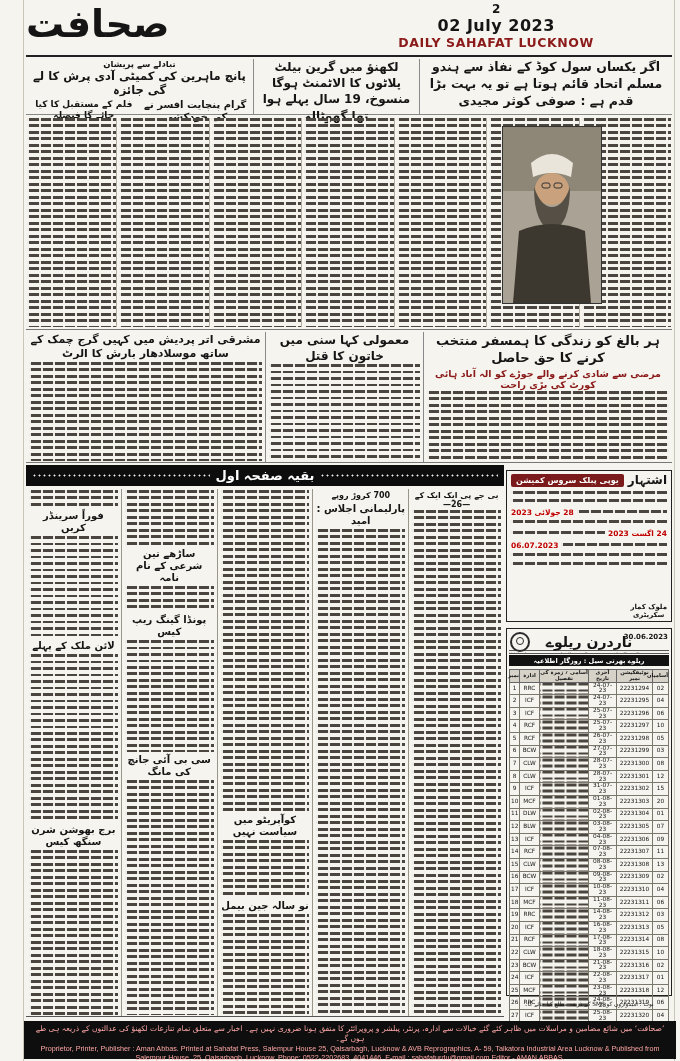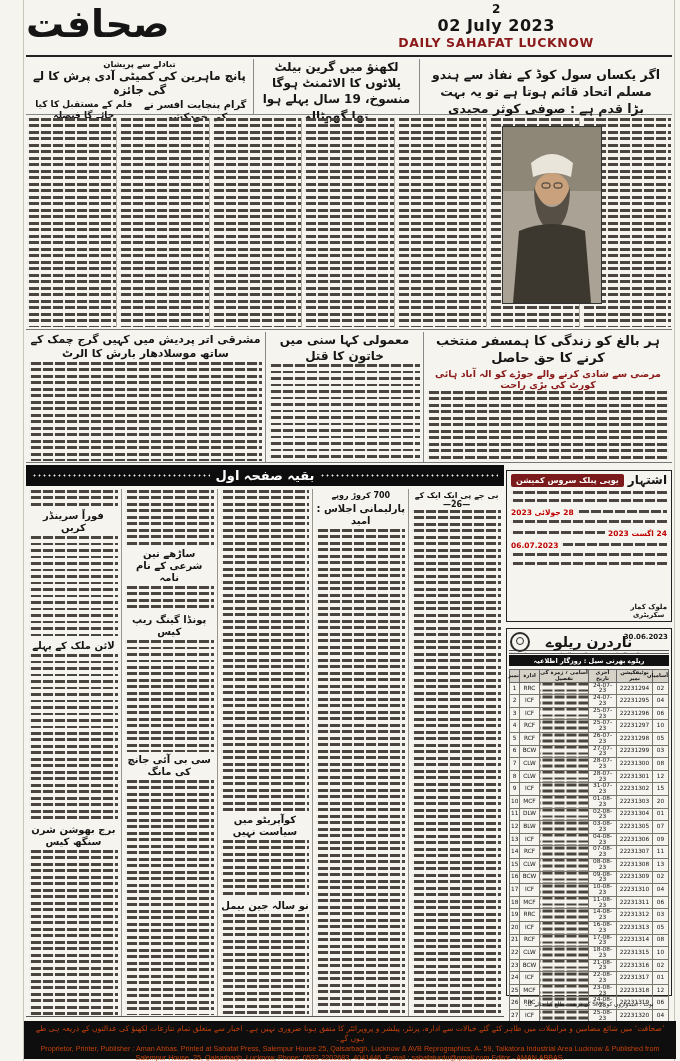--- a/index.html
+++ b/index.html
@@ -23,21 +23,21 @@
   .pageno{font-size:12px;font-weight:bold;}
   .issue-date{font-size:16px;font-weight:bold;letter-spacing:.5px;}
   .paper-name{font-size:12.5px;font-weight:bold;color:#8b1a1a;letter-spacing:.6px;}
   .hrule{position:absolute;left:26px;top:55px;width:646px;border-top:2px solid #222;}
 
   
   .topheads{position:absolute;left:26px;top:59px;width:646px;height:56px;display:flex;direction:rtl;border-bottom:1px solid #888;}
   .th{padding:0 4px;display:flex;flex-direction:column;}
   .th + .th{border-right:1px solid #8a8a8a;}
   .th-main{width:252px;} .th-second{width:166px;} .th-left{width:228px;}
-  .th h1{margin:8px;font-size:12.5px;line-height:1.35;text-align:center;}
+  .th h1{margin:0;font-size:12.5px;line-height:1.35;text-align:center;}
   .th h2{margin:0;font-size:12px;line-height:1.35;text-align:center;}
   .kicker{font-size:8.5px;font-weight:bold;text-align:center;margin:0;}
   .th-left h3{margin:0;font-size:11.5px;line-height:1.25;text-align:center;}
   .th-left-row{display:flex;direction:rtl;gap:4px;margin-top:1px;}
   .tlr-a{flex:1;font-size:10px;font-weight:bold;text-align:center;line-height:1.2;}
   .tlr-b{flex:1;font-size:9px;font-weight:bold;text-align:center;line-height:1.2;}
 
   
   .bodyA{position:absolute;left:26px;top:116px;width:646px;height:214px;display:flex;direction:rtl;border-bottom:1px solid #777;}
   .acol{flex:1;margin:2px 1px;}
@@ -93,21 +93,21 @@
   .rail-para{height:38px;margin:1px 0;}
   table.rt{width:100%;border-collapse:collapse;direction:ltr;table-layout:fixed;}
   .rt th{background:#d6d2c8;font-size:5.3px;padding:0;border:1px solid #666;font-weight:bold;line-height:1.1;}
   .rt td{border:1px solid #7c776d;font-size:5.8px;padding:0 1px;height:8px;line-height:1;text-align:center;overflow:hidden;}
   .rail-note{display:flex;justify-content:space-between;align-items:center;margin-top:2px;gap:4px;}
   .note-txt{font-size:6px;direction:rtl;}
   .ref-code{font-size:7px;font-weight:bold;}
   .sms{position:absolute;left:506px;top:1001px;width:166px;font-size:5.8px;direction:rtl;text-align:center;}
 
   
-  .footer{position:absolute;left:24px;right:4px;top:1021px;bottom:2px;background:#0e0e0e;color:#c2410c;text-align:center;padding:3px 10px;}
+  .footer{position:absolute;left:24px;right:4px;top:1021px;bottom:2px;background:#0e0e0e;color:#fca5a5;text-align:center;padding:3px 10px;}
   .f-ur{font-size:7.6px;direction:rtl;line-height:1.3;}
   .f-en{font-size:7.2px;line-height:1.3;font-family:"Liberation Sans", sans-serif;}
 </style>
 </head>
 <body>
 
 <div class="page">
   <div class="edge-l"></div>
   <div class="edge-r"></div>
 

